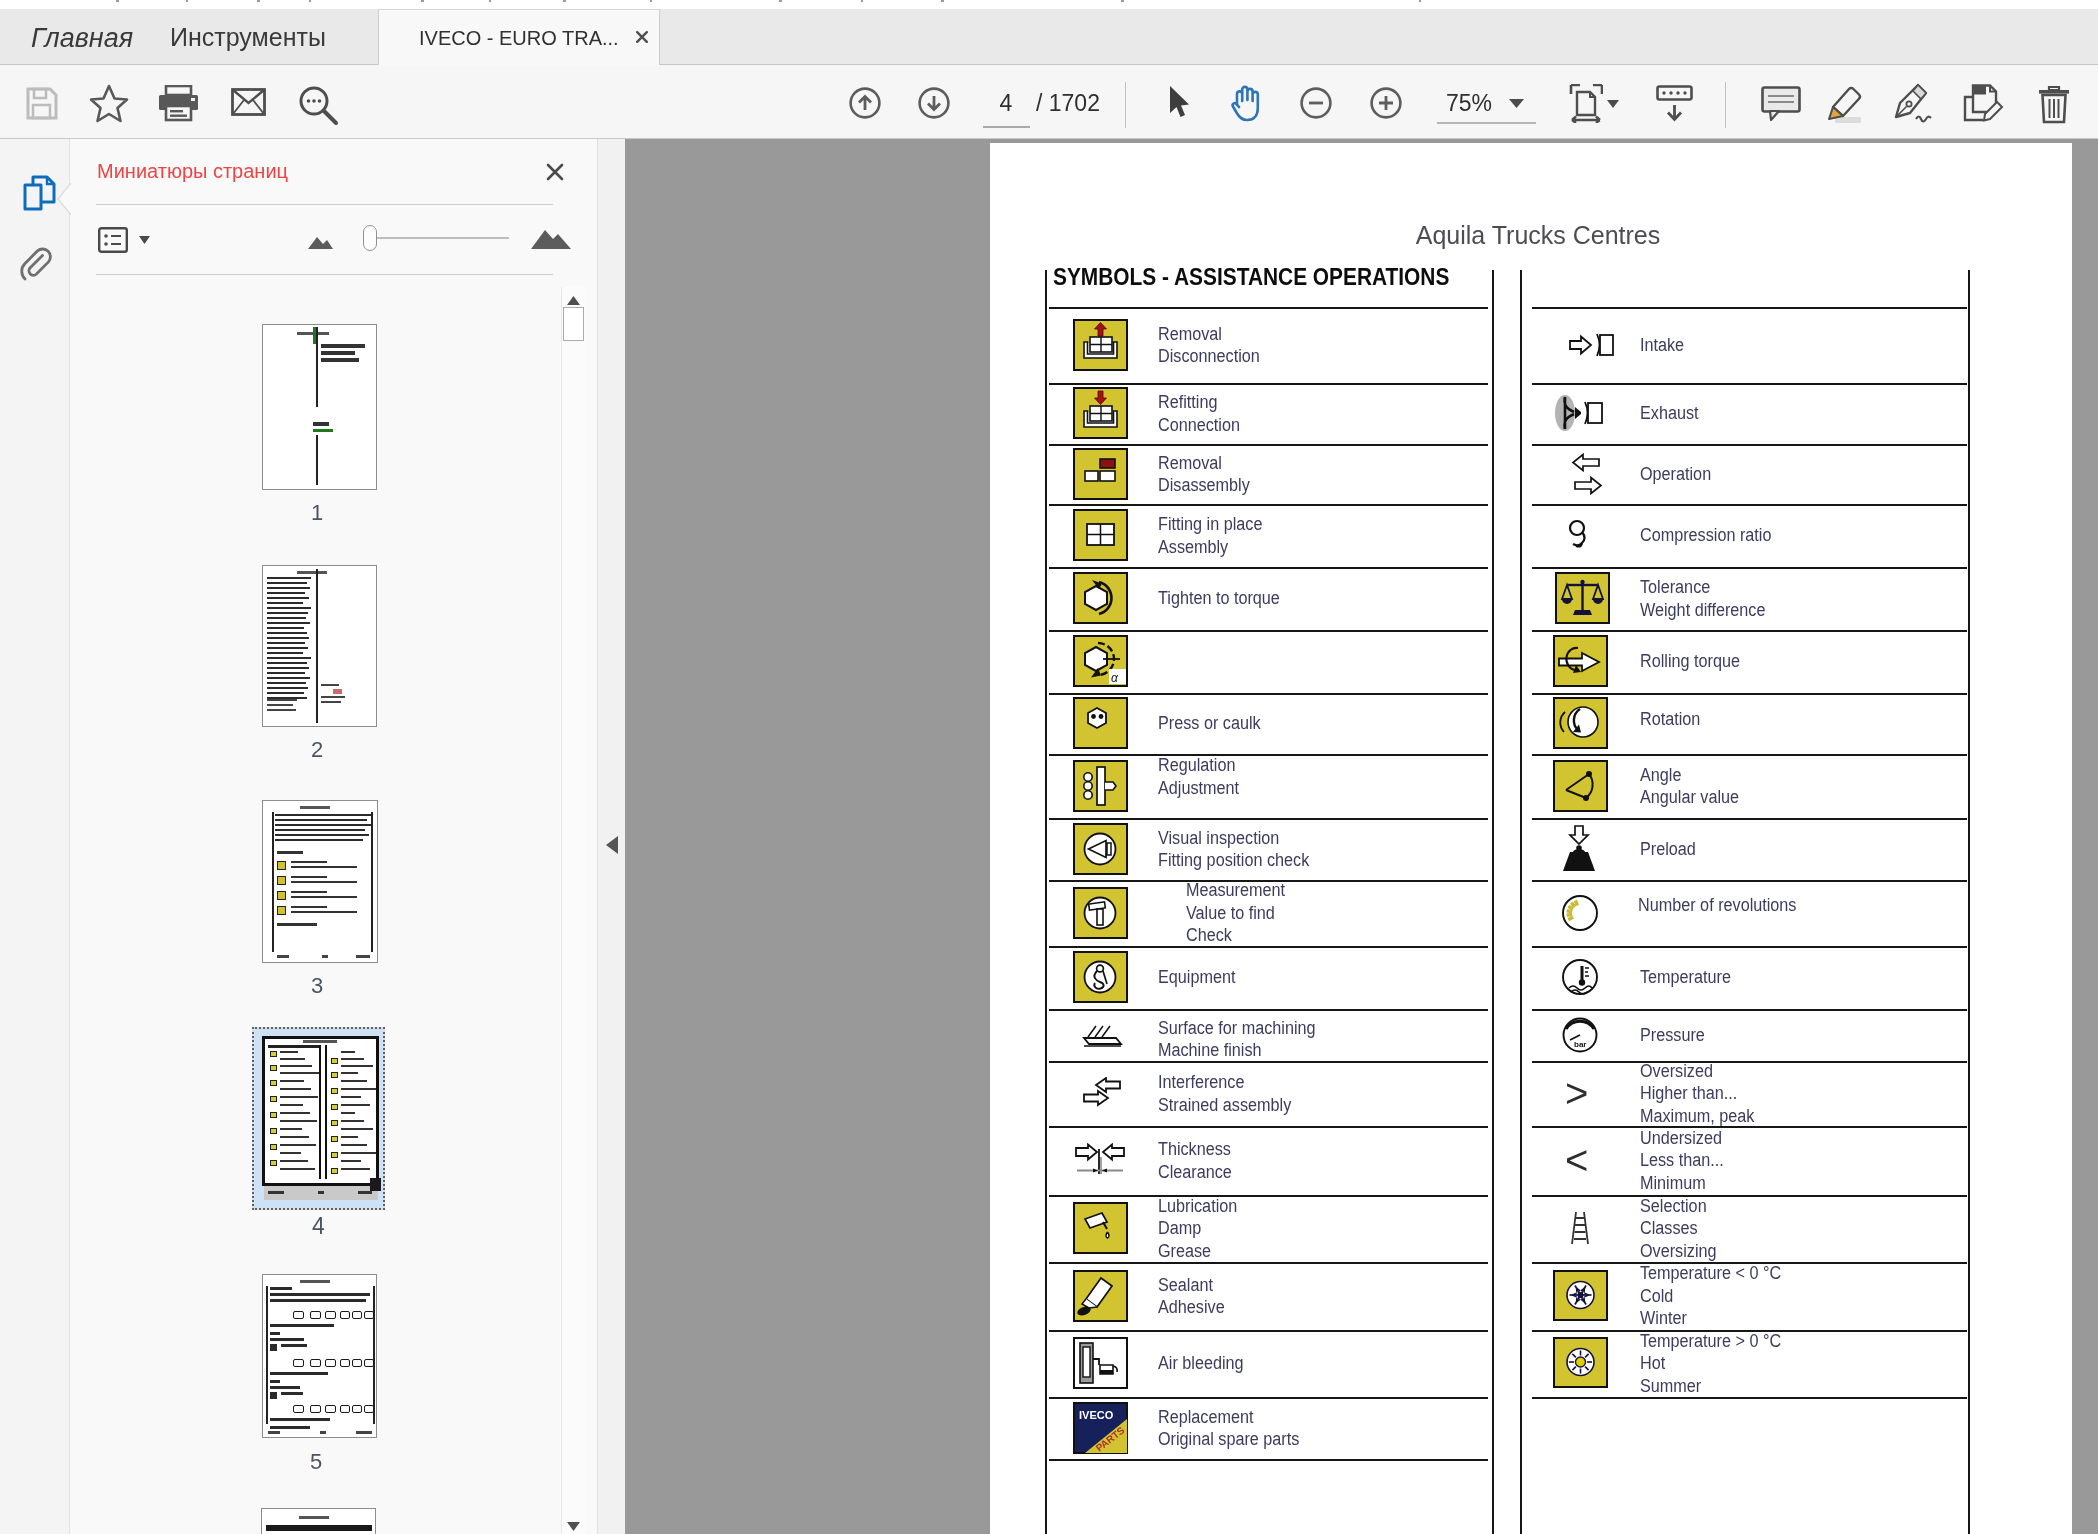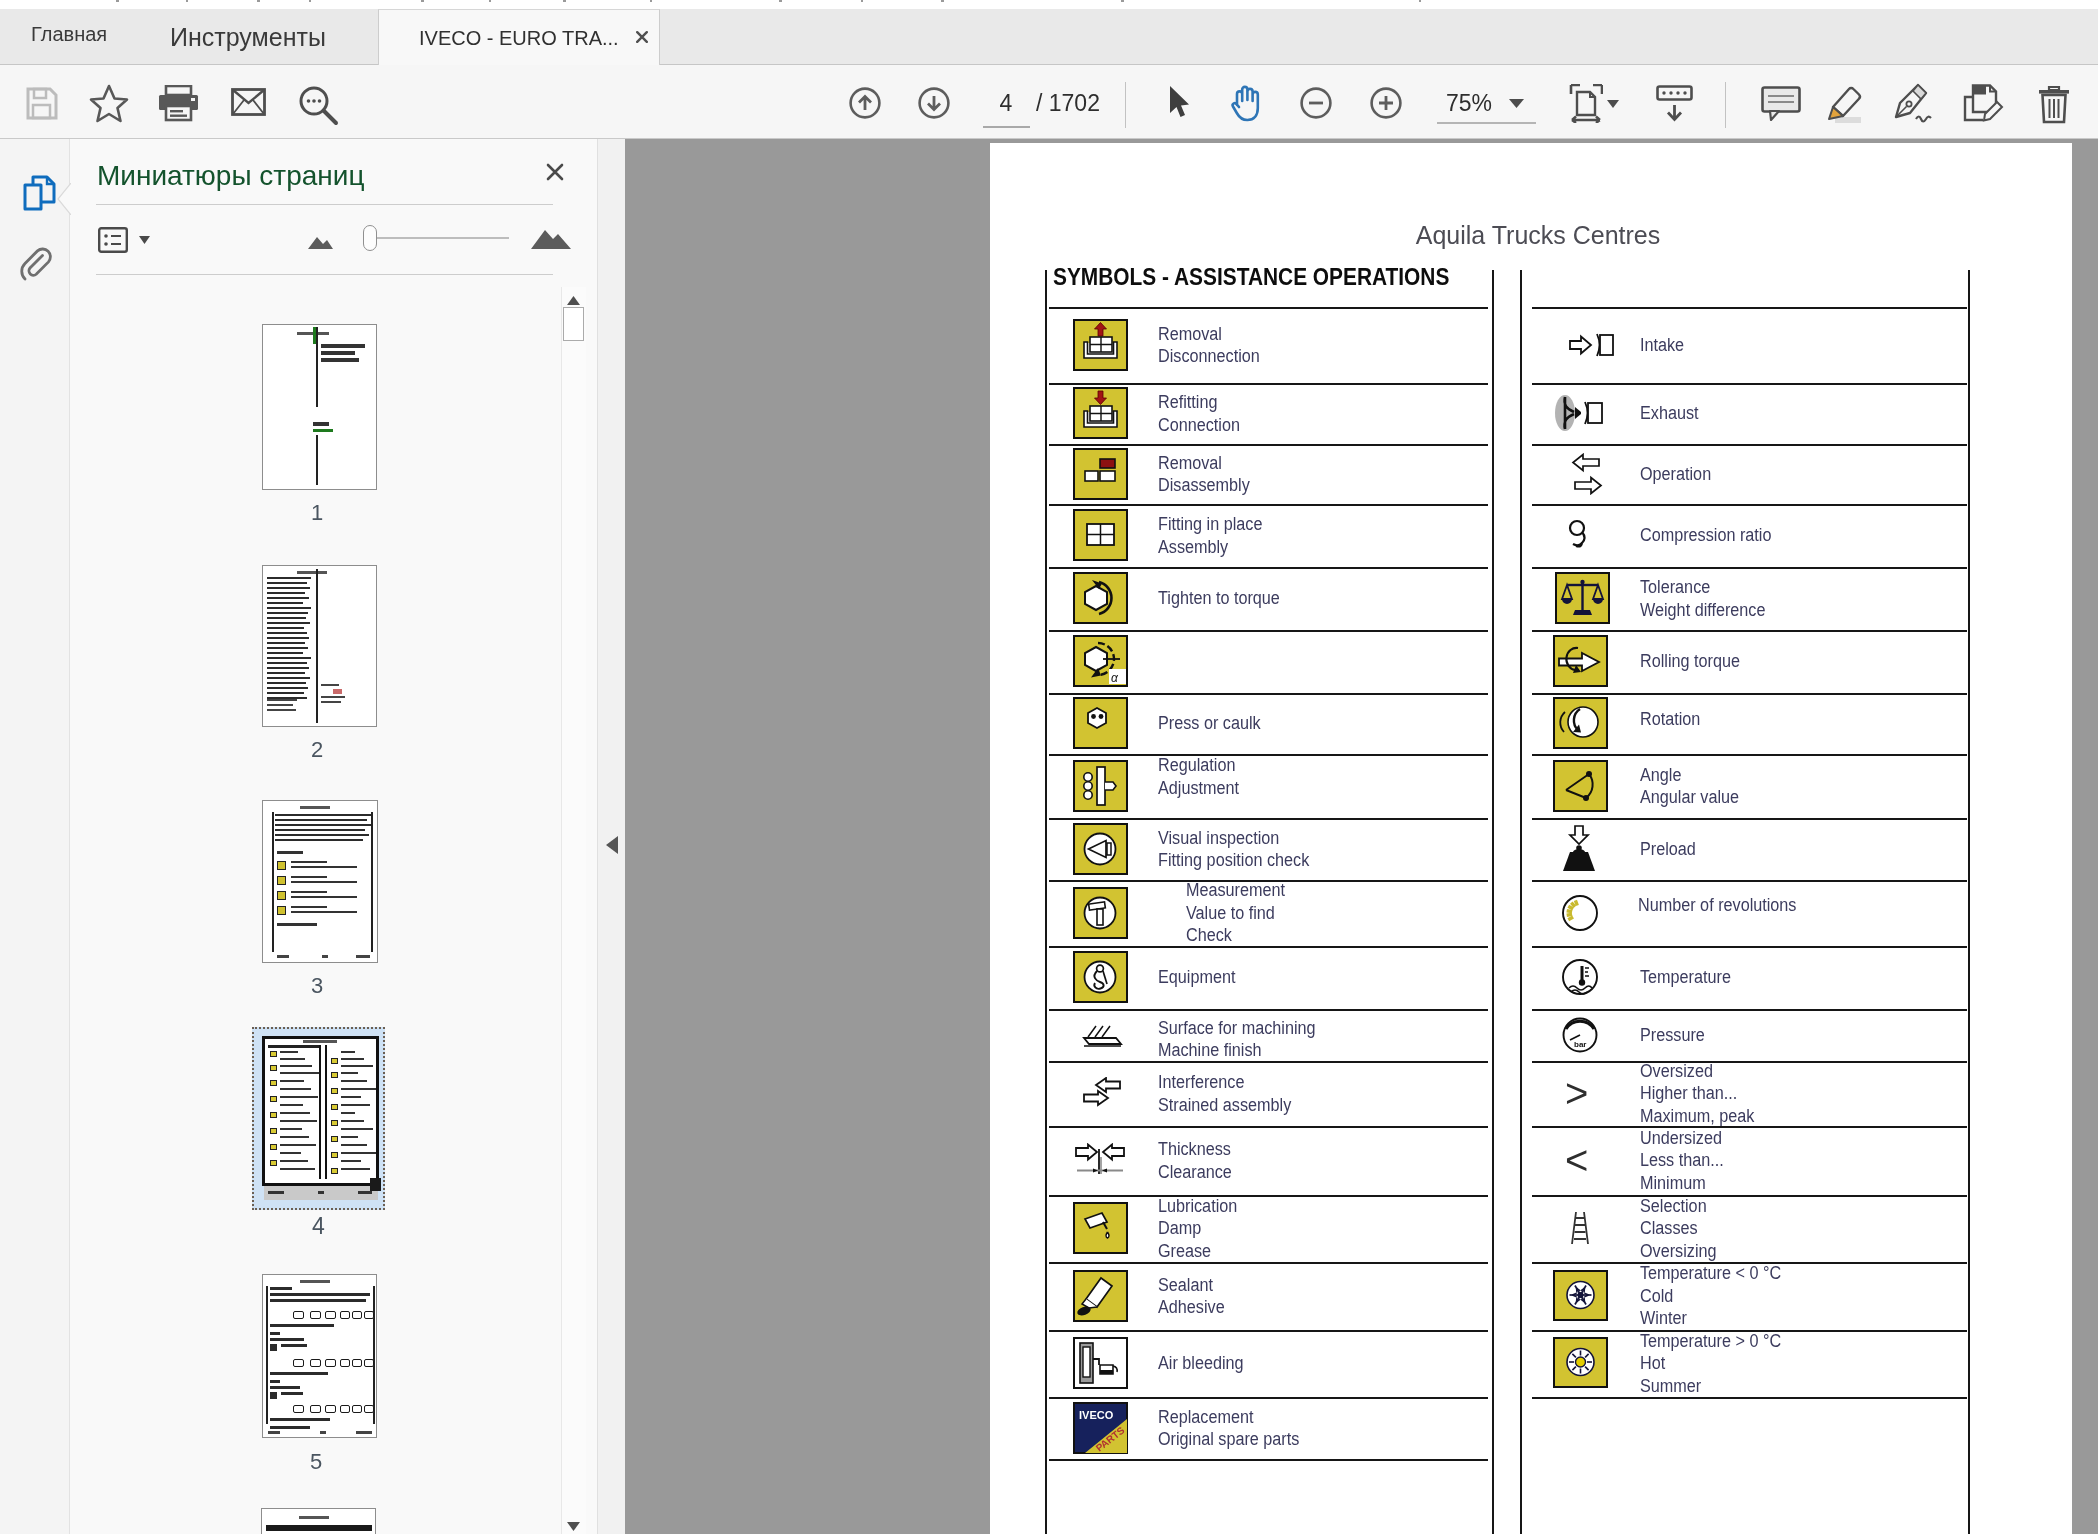--- a/index.html
+++ b/index.html
@@ -23,21 +23,21 @@
 <div class="abs" style="left:489px;top:0;width:2px;height:2px;background:#9a9a9a;"></div>
 <div class="abs" style="left:563px;top:0;width:3px;height:2px;background:#9a9a9a;"></div>
 <div class="abs" style="left:650px;top:0;width:2px;height:2px;background:#9a9a9a;"></div>
 <div class="abs" style="left:779px;top:0;width:3px;height:2px;background:#9a9a9a;"></div>
 <div class="abs" style="left:861px;top:0;width:2px;height:2px;background:#9a9a9a;"></div>
 <div class="abs" style="left:941px;top:0;width:3px;height:2px;background:#9a9a9a;"></div>
 <div class="abs" style="left:1121px;top:0;width:3px;height:2px;background:#9a9a9a;"></div>
 <div class="abs" style="left:1419px;top:0;width:2px;height:2px;background:#9a9a9a;"></div>
 <div class="abs" style="left:0;top:9px;width:2098px;height:55px;background:#e9e9e9;border-bottom:1px solid #c6c6c6;"></div>
 <div class="abs" style="left:378px;top:9px;width:282px;height:56px;background:#f8f8f8;border-left:1px solid #cdcdcd;border-right:1px solid #cdcdcd;border-top:1px solid #d6d6d6;box-sizing:border-box;"></div>
-<div class="abs" style="left:31px;top:23px;font-size:20px;color:#3a3a3a;">Главная</div>
+<div class="abs" style="left:31px;top:23px;font-size:27px;color:#3a3a3a;font-style:italic;">Главная</div>
 <div class="abs" style="left:170px;top:23px;font-size:25px;color:#3a3a3a;">Инструменты</div>
 <div class="abs" style="left:419px;top:27px;font-size:20px;color:#303030;">IVECO - EURO TRA...</div>
 <svg class="abs" style="left:636px;top:31px;" width="12" height="12" viewBox="0 0 12 12">
 <path d="M1.2 1.2 L10.8 10.8 M10.8 1.2 L1.2 10.8" stroke="#4f4f4f" stroke-width="2.4" stroke-linecap="round"></path>
   </svg>
 <div class="abs" style="left:0;top:65px;width:2098px;height:74px;background:#f6f6f6;border-bottom:1px solid #c9c9c9;box-sizing:border-box;"></div>
 <svg class="abs" style="left:25px;top:87px;" width="33" height="33" viewBox="0 0 33 33">
 <path d="M3 2 h22 l6 6 v23 h-28 z" fill="none" stroke="#bcbcbc" stroke-width="3"></path>
 <rect x="9" y="2" width="12" height="9" fill="none" stroke="#bcbcbc" stroke-width="2.5"></rect>
 <rect x="8" y="18" width="17" height="13" fill="none" stroke="#bcbcbc" stroke-width="2.5"></rect>
@@ -150,21 +150,21 @@
 <path d="M12 2 H26 L33 9 V27 H12 Z" fill="#f4f4f4" stroke="#0f6cbd" stroke-width="3" stroke-linejoin="round"></path>
 <path d="M26 2 V9 H33" fill="none" stroke="#0f6cbd" stroke-width="2.4"></path>
 <path d="M4 10 H20 V34 H4 Z" fill="#f4f4f4" stroke="#0f6cbd" stroke-width="3" stroke-linejoin="round"></path>
 </svg>
 <svg class="abs" style="left:17px;top:106px;" width="38" height="38" viewBox="0 0 38 38">
 <path d="M25.5 10.5 L13 23 a4.4 4.4 0 0 0 6.2 6.2 L31.5 16.9 a7.8 7.8 0 0 0 -11 -11 L8 18.4 a11 11 0 0 0 0 15.6" fill="none" stroke="#6f6f6f" stroke-width="2.8" stroke-linecap="round"></path>
 </svg>
 <svg class="abs" style="left:56px;top:44px;" width="15" height="32" viewBox="0 0 15 32">
       <path d="M15 0 L2 16 L15 32" fill="#f9f9f9" stroke="#dadada" stroke-width="1.2"></path>
     </svg>
-<div class="abs" style="left:97px;top:21px;font-size:28px;color:#14532d;">Миниатюры страниц</div>
+<div class="abs" style="left:97px;top:21px;font-size:20px;color:#ef4444;">Миниатюры страниц</div>
 <svg class="abs" style="left:546px;top:24px;" width="18" height="18" viewBox="0 0 18 18">
 <path d="M2 2 L16 16 M16 2 L2 16" stroke="#4a4a4a" stroke-width="2.6" stroke-linecap="round"></path>
     </svg>
 <div class="abs" style="left:96px;top:65px;width:457px;height:1px;background:#cdcdcd;"></div>
 <svg class="abs" style="left:98px;top:88px;" width="30" height="26" viewBox="0 0 30 26">
 <rect x="1.2" y="1.2" width="27.6" height="23.6" rx="2" fill="none" stroke="#4a4a4a" stroke-width="2.4"></rect>
 <circle cx="8" cy="9" r="1.8" fill="#4a4a4a"></circle>
       <circle cx="8" cy="17" r="1.8" fill="#4a4a4a"></circle>
 <path d="M13 9 H23 M13 17 H23" stroke="#4a4a4a" stroke-width="2.2"></path>
 </svg>

